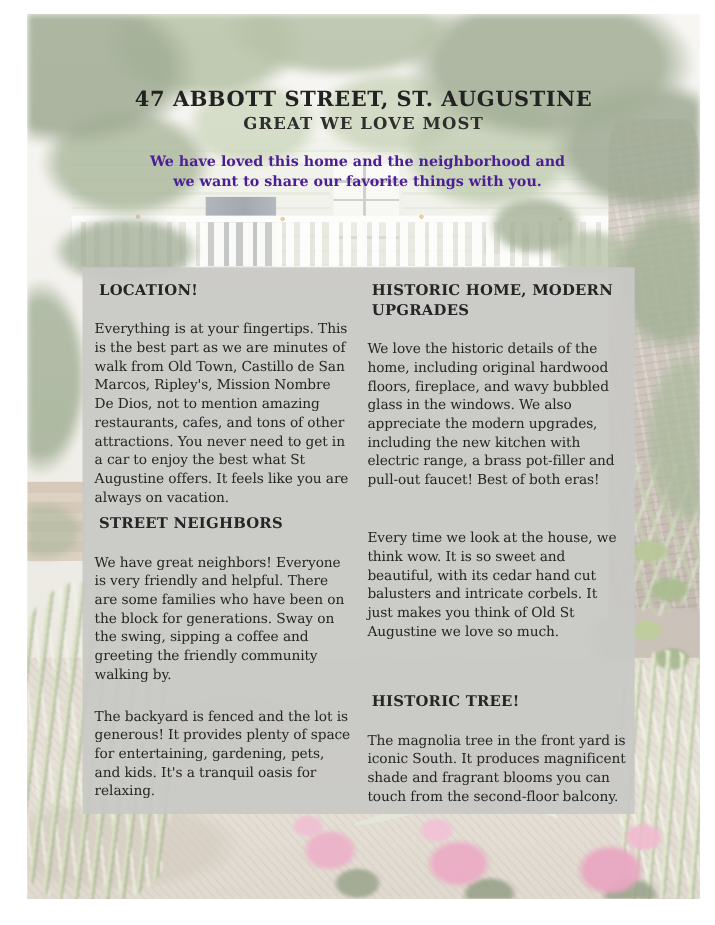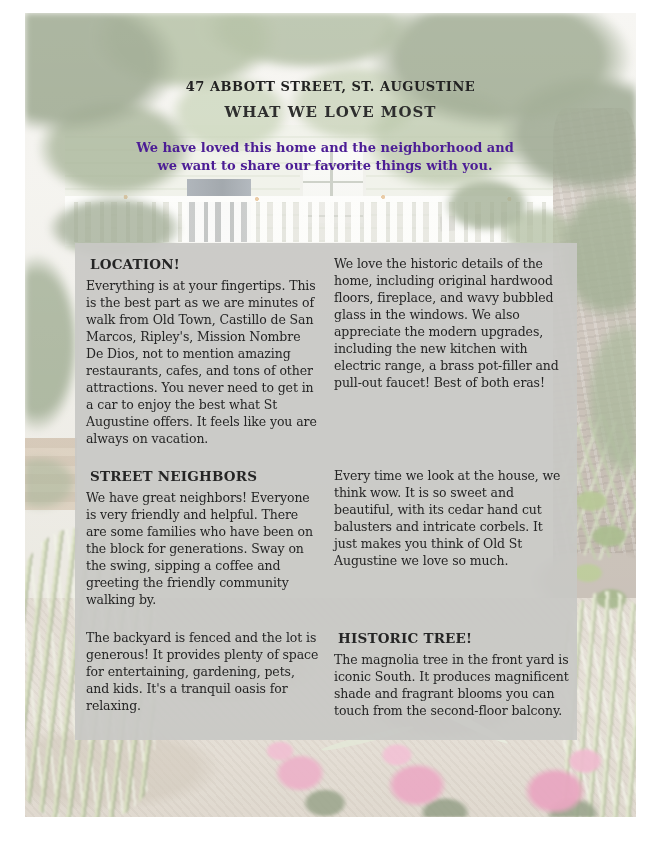--- a/index.html
+++ b/index.html
@@ -133,21 +133,21 @@
       radial-gradient(ellipse 95px 45px at 90px 215px, rgba(86,106,65,.75) 0 55%, transparent 72%),
       radial-gradient(ellipse 60px 38px at 462px 192px, rgba(96,118,72,.8) 0 55%, transparent 72%),
       radial-gradient(ellipse 52px 32px at 512px 218px, rgba(120,142,92,.75) 0 55%, transparent 72%),
       radial-gradient(ellipse 55px 40px at 15px 470px, rgba(118,138,94,.6) 0 50%, transparent 70%);
   }
   .photo-wash { inset:0; background: linear-gradient(180deg, rgba(255,255,255,.46), rgba(255,255,255,.34)); }
 
   
   .page-title {
     position:absolute; left:25px; top:79px; width:611px; text-align:center;
-    font-size:13px; font-weight:bold; letter-spacing:.5px; color:#222222;
+    font-size:19px; font-weight:bold; letter-spacing:.5px; color:#222222;
   }
   .page-subtitle {
     position:absolute; left:25px; top:103px; width:611px; text-align:center;
     font-size:15px; font-weight:bold; letter-spacing:1px; color:#2e2e2e;
   }
   .intro-text {
     position:absolute; left:125px; top:139px; width:400px; text-align:center;
     font-size:13px; font-weight:bold; line-height:17.5px; color:#4c1d95;
   }
   .content-panel {
@@ -155,21 +155,21 @@
     background:rgba(200,200,197,.93);
     padding:8px 8px 0 11px;
     display:grid; grid-template-columns:1fr 1fr; column-gap:13px;
     grid-template-rows:minmax(212px,auto) minmax(162px,auto) 1fr;
     align-items:start; color:#252525;
   }
   .content-panel section h3 {
     margin:4px; font-size:13.5px; line-height:18px; font-weight:bold; letter-spacing:.2px;
   }
   .content-panel section p {
-    margin:4px 0 0; font-size:12.5px; line-height:17px; letter-spacing:-.1px;
+    margin:17px 0 0; font-size:12.5px; line-height:17px; letter-spacing:-.1px;
   }
 </style>
 </head>
 <body>
 
 <div class="page">
 
   <div class="photo">
     <div class="house"></div>
     <div class="porch-door"></div>
@@ -186,29 +186,30 @@
     <div class="vine-green"></div>
     <div class="grass-right-lower"></div>
     <div class="grass-blade-a"></div>
     <div class="grass-blade-b"></div>
     <div class="pink-flowers"></div>
     <div class="magnolia-canopy"></div>
     <div class="photo-wash"></div>
   </div>
 
   <div class="page-title">47 ABBOTT STREET, ST. AUGUSTINE</div>
-  <div class="page-subtitle">WHAT WE LOVE MOST</div>
+  <div class="page-subtitle">GREAT WE LOVE MOST</div>
   <div class="intro-text">We have loved this home and the neighborhood and we want to share our favorite things with you.</div>
 
   <div class="content-panel">
     <section>
       <h3>LOCATION!</h3>
       <p>Everything is at your fingertips. This is the best part as we are minutes of walk from Old Town, Castillo de San Marcos, Ripley's, Mission Nombre De Dios, not to mention amazing restaurants, cafes, and tons of other attractions. You never need to get in a car to enjoy the best what St Augustine offers. It feels like you are always on vacation.</p>
     </section>
     <section>
+      <h3>HISTORIC HOME, MODERN UPGRADES</h3>
       <p>We love the historic details of the home, including original hardwood floors, fireplace, and wavy bubbled glass in the windows. We also appreciate the modern upgrades, including the new kitchen with electric range, a brass pot-filler and pull-out faucet! Best of both eras!</p>
     </section>
     <section>
       <h3>STREET NEIGHBORS</h3>
       <p>We have great neighbors!  Everyone is very friendly and helpful. There are some families who have been on the block for generations. Sway on the swing, sipping a coffee and greeting the friendly community walking by.</p>
     </section>
     <section>
       <p>Every time we look at the house, we think wow. It is so sweet and beautiful, with its cedar hand cut balusters and intricate corbels. It just makes you think of Old St Augustine we love so much.</p>
     </section>
     <section>

